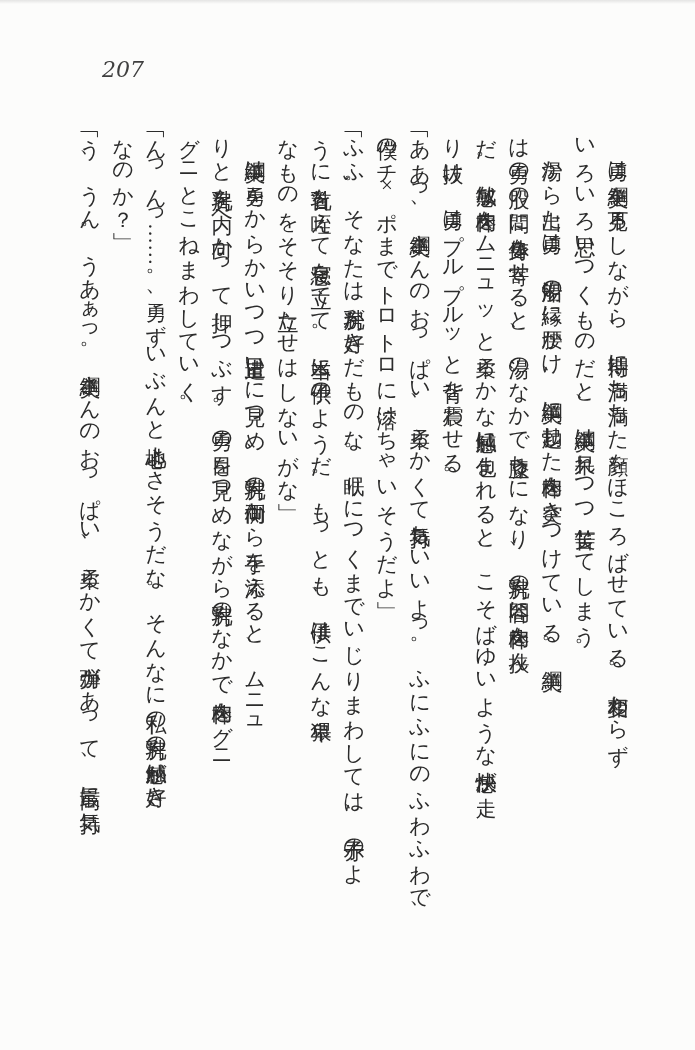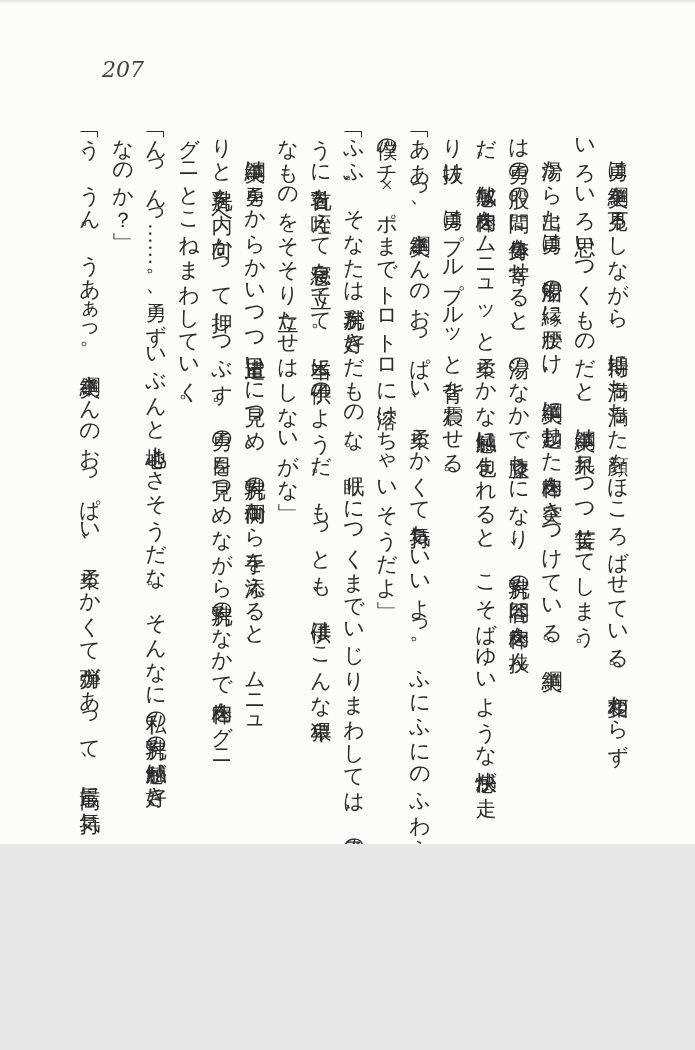--- a/index.html
+++ b/index.html
@@ -3,21 +3,21 @@
 <meta charset="utf-8">
 <style>
   html, body {
     margin: 0;
     padding: 0;
     background: #e8e8e8;
   }
   .page {
     position: relative;
     width: 695px;
-    height: 844px;
+    height: 1050px;
     background: #fcfcfb;
     overflow: hidden;
     font-family: "Liberation Serif", "DejaVu Serif", serif;
   }
   
   .page::before {
     content: "";
     position: absolute;
     top: 0; left: 0; right: 0;
     height: 4px;

